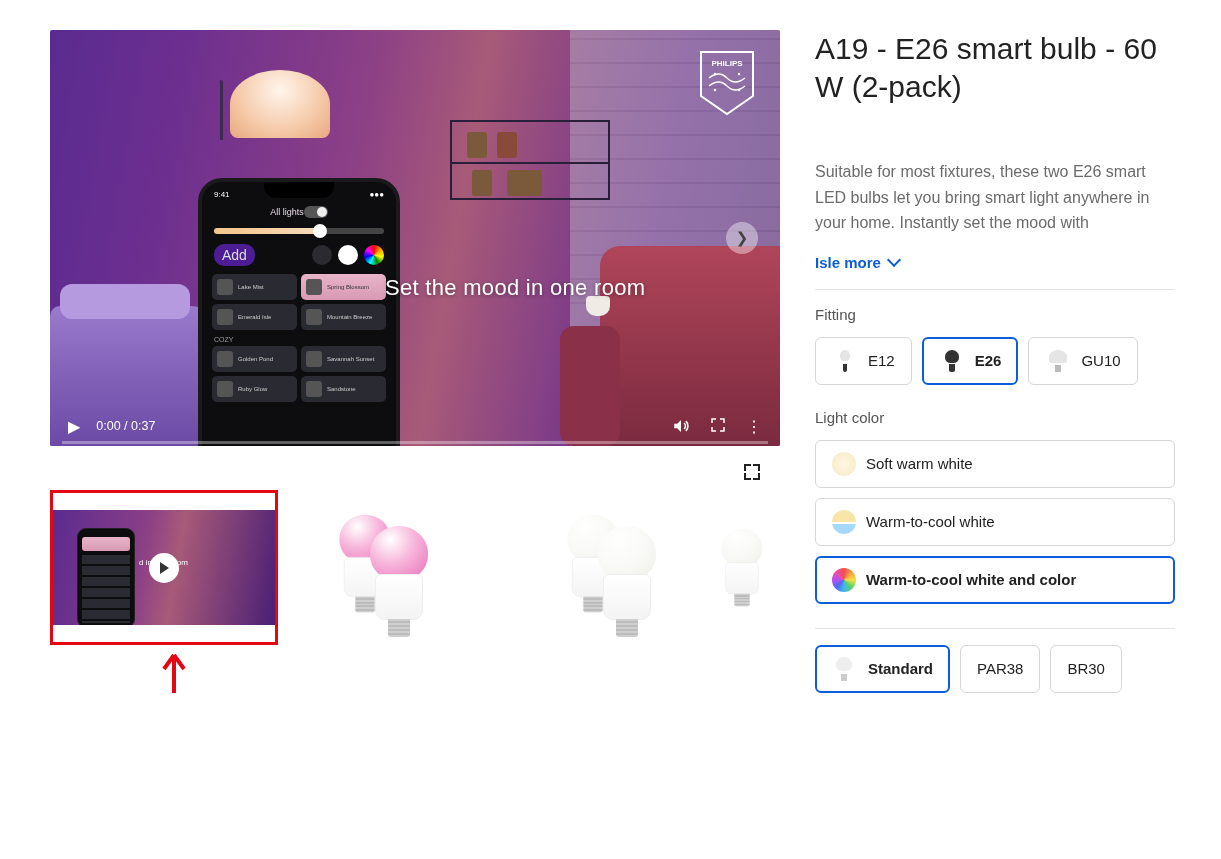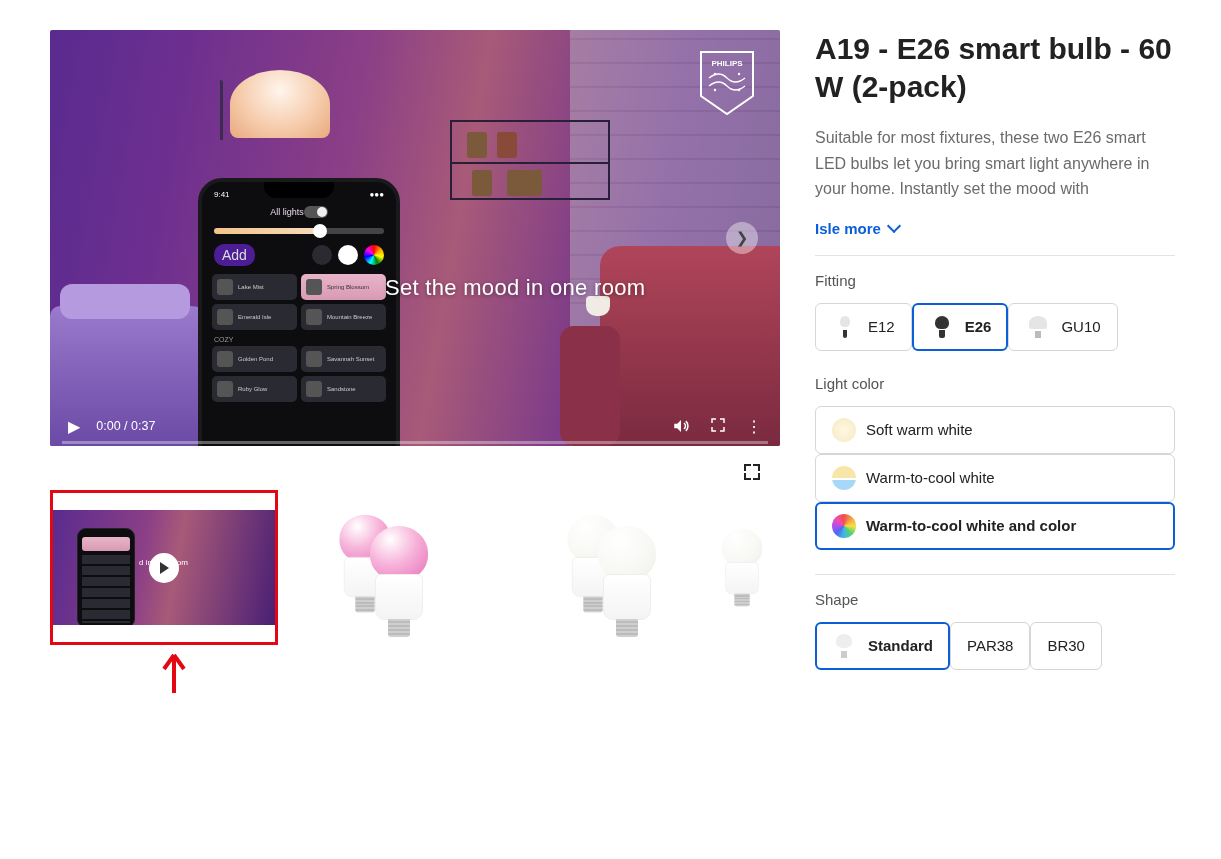--- a/index.html
+++ b/index.html
@@ -121,27 +121,27 @@
   .bulb-base{width:22px;height:18px;margin:-1px auto 0;background:repeating-linear-gradient(#cfcfcf 0 2px,#bcbcbc 2px 4px);border-radius:0 0 3px 3px;}
   .bulb.pink .bulb-top{background:radial-gradient(circle at 35% 25%,#fff,#f7b4da 45%,#e66fb8);}
   .bulb.white .bulb-top{background:radial-gradient(circle at 35% 25%,#fff,#f8f8f5 55%,#eeeee8);}
   .bulb.front{left:34px;top:18px;z-index:2;}
   .bulb.back{left:0;top:0;transform:scale(.88);z-index:1;}
 
   .arrow-annot{margin:8px 0 0 108px;}
   .arrow-annot svg{width:32px;height:44px;}
 
   
-  h1.product-title{font-size:30px;font-weight:700;line-height:1.25;margin-bottom:20px;}
+  h1.product-title{font-size:30px;font-weight:400;line-height:1.25;margin-bottom:54px;}
   .desc{font-size:16px;color:#6b6b6b;line-height:1.6;margin-bottom:18px;}
   .readmore{color:#0b5ed7;font-size:15px;font-weight:600;display:flex;align-items:center;gap:8px;cursor:pointer;margin-bottom:18px;}
   .chev-down{width:10px;height:10px;border-right:2px solid #0b5ed7;border-bottom:2px solid #0b5ed7;transform:rotate(45deg);margin-top:-4px;}
   .sep{border-top:1px solid #e3e3e3;margin-bottom:16px;}
   .opt-label{font-size:15px;color:#555;margin-bottom:14px;}
-  .chip-row{display:flex;flex-wrap:wrap;margin-bottom:24px;}
+  .chip-row{display:flex;gap:10px;flex-wrap:wrap;margin-bottom:24px;}
   .chip{
     border:1px solid #d6d6d6;border-radius:6px;padding:10px 16px;
     display:flex;align-items:center;gap:10px;font-size:15px;color:#222;cursor:pointer;
     background:#fff;min-height:48px;
   }
   .chip.sel{border:2px solid #0b5ed7;padding:9px 15px;font-weight:600;}
   .chip.wide{width:100%;}
   .chip .ico{width:26px;height:26px;display:flex;align-items:center;justify-content:center;}
 
   
@@ -370,21 +370,20 @@
         <span class="swatch sw-wc"></span>
         <span>Warm-to-cool white</span>
       </div>
       <div class="chip wide sel">
         <span class="swatch sw-rgb"></span>
         <span>Warm-to-cool white and color</span>
       </div>
     </div>
 
     <div class="sep"></div>
-    <div class="opt-label">Shape</div>
     <div class="chip-row">
       <div class="chip sel">
         <span class="ico ic-shape ic-std"></span>
         <span>Standard</span>
       </div>
       <div class="chip">
         <span>PAR38</span>
       </div>
       <div class="chip">
         <span>BR30</span>

